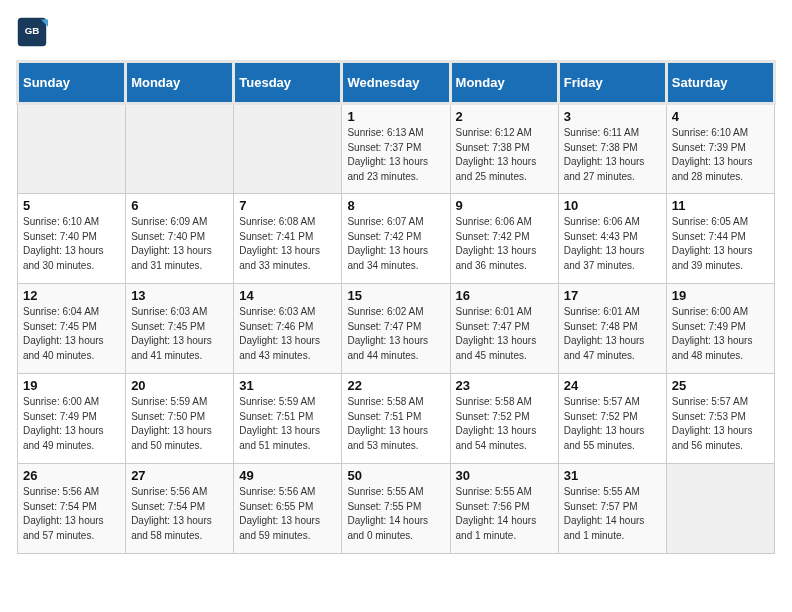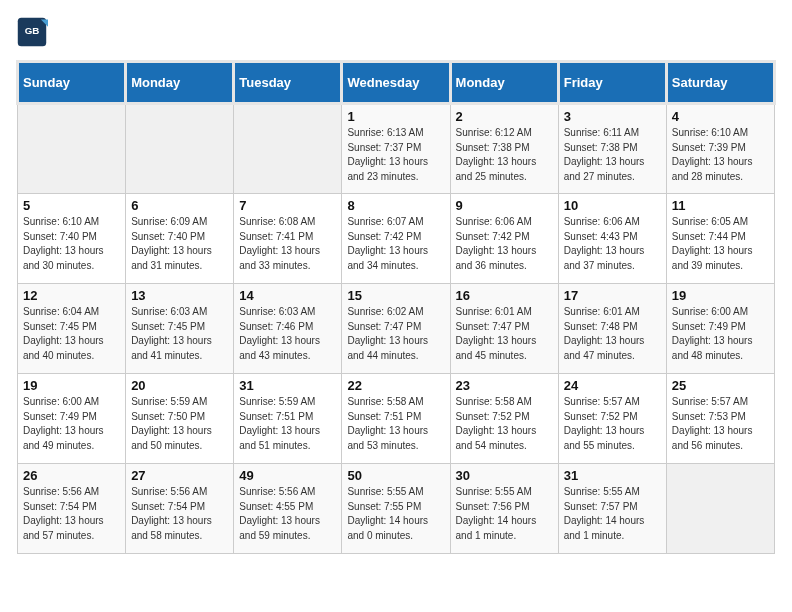--- a/index.html
+++ b/index.html
@@ -322,21 +322,21 @@
         <td>
           <span class="day-num">27</span>
           <div class="day-info">Sunrise: 5:56 AM
 Sunset: 7:54 PM
 Daylight: 13 hours
 and 58 minutes.</div>
         </td>
         <td>
           <span class="day-num">49</span>
           <div class="day-info">Sunrise: 5:56 AM
-Sunset: 4:55 PM
+Sunset: 6:55 PM
 Daylight: 13 hours
 and 59 minutes.</div>
         </td>
         <td>
           <span class="day-num">50</span>
           <div class="day-info">Sunrise: 5:55 AM
 Sunset: 7:55 PM
 Daylight: 14 hours
 and 0 minutes.</div>
         </td>

